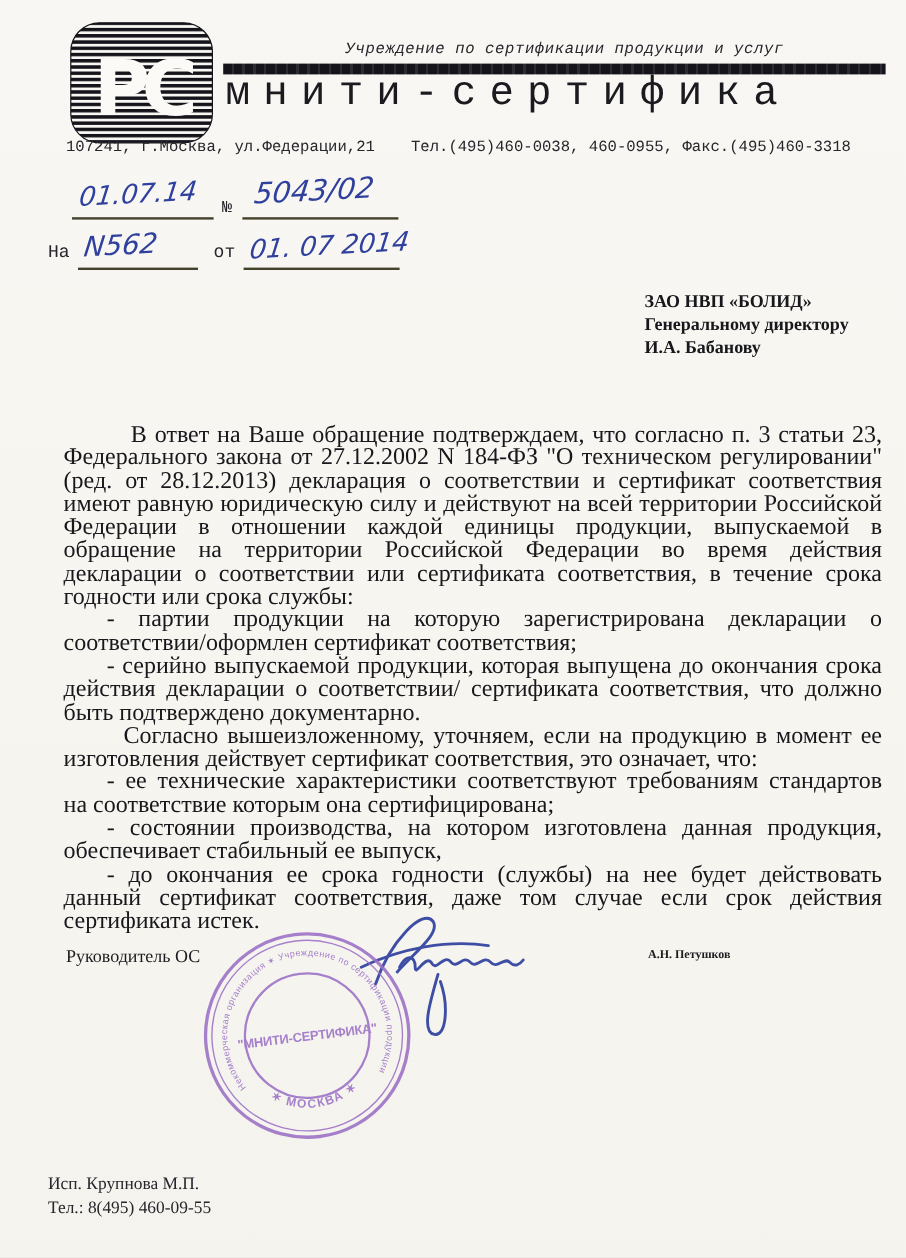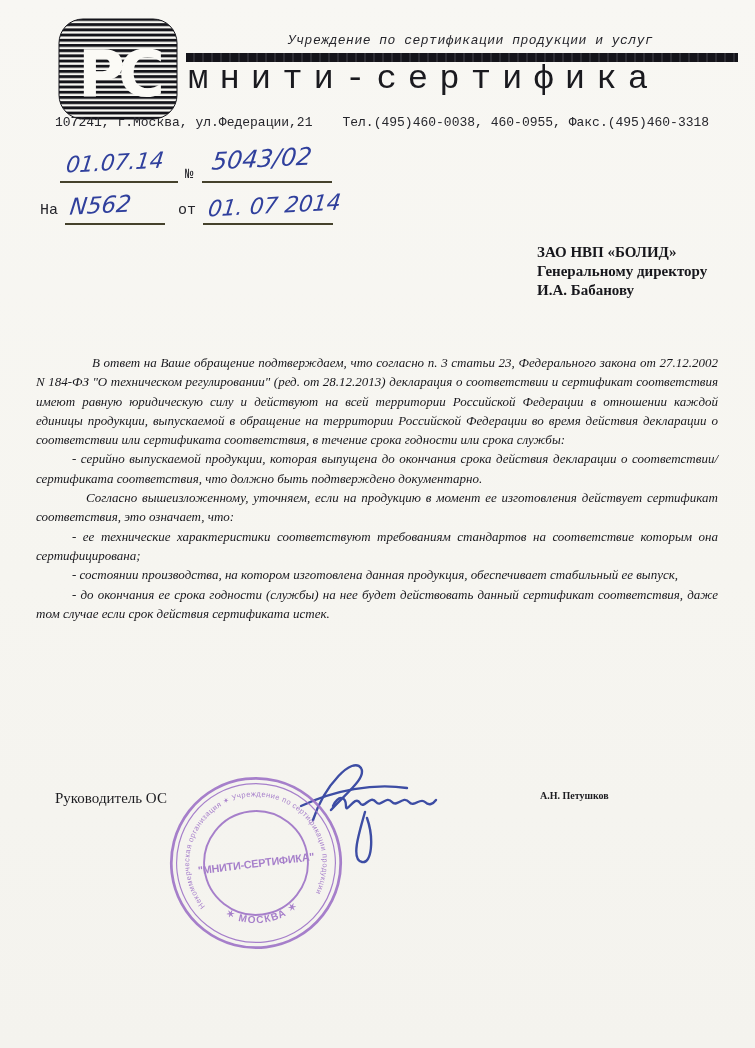--- a/index.html
+++ b/index.html
@@ -50,22 +50,22 @@
     font-family:"Liberation Mono", monospace;font-size:15px;color:#26262c;
   }
   
   .recipient{
     position:absolute;left:537px;top:243px;
     font-size:15px;font-weight:bold;line-height:19px;color:#17171c;
     white-space:nowrap;
   }
   
   .body-text{
-    position:absolute;left:36px;top:353px;width:682px;
-    font-size:13px;line-height:19.3px;text-align:justify;color:#17171c;font-style:italic;
+    position:absolute;left:53px;top:353px;width:682px;
+    font-size:20px;line-height:19.3px;text-align:justify;color:#17171c;
   }
   .body-text p{margin:0;}
   .p-indent{text-indent:56px;}
   .p-indent2{text-indent:50px;}
   .p-dash{text-indent:36px;}
   
   .sig-label{position:absolute;left:55px;top:790px;font-size:15px;font-weight:normal;white-space:nowrap;}
   .sig-name{position:absolute;left:540px;top:790px;font-size:10px;font-weight:bold;white-space:nowrap;}
   .autograph{position:absolute;left:295px;top:750px;width:168px;height:128px;}
   .stamp{position:absolute;left:166px;top:773px;width:180px;height:180px;transform:rotate(-7deg);opacity:.88;}
@@ -113,20 +113,21 @@
   <span class="hand" style="left:208px;top:193px;font-size:22px;">01. 07 2014</span>
 
   <div class="recipient">
     <div>ЗАО НВП «БОЛИД»</div>
     <div>Генеральному директору</div>
     <div>И.А. Бабанову</div>
   </div>
 
   <div class="body-text">
     <p class="p-indent">В ответ на Ваше обращение подтверждаем, что согласно п. 3 статьи 23, Федерального закона от 27.12.2002 N 184-ФЗ "О техническом регулировании" (ред. от 28.12.2013) декларация о соответствии и сертификат соответствия имеют равную юридическую силу и действуют на всей территории Российской Федерации в отношении каждой единицы продукции, выпускаемой в обращение на территории Российской Федерации во время действия декларации о соответствии или сертификата соответствия, в течение срока годности или срока службы:</p>
+    <p class="p-dash">- партии продукции на которую зарегистрирована декларации о соответствии/оформлен сертификат соответствия;</p>
     <p class="p-dash">- серийно выпускаемой продукции, которая выпущена до окончания срока действия декларации о соответствии/ сертификата соответствия, что должно быть подтверждено документарно.</p>
     <p class="p-indent2">Согласно вышеизложенному, уточняем, если на продукцию в момент ее изготовления действует сертификат соответствия, это означает, что:</p>
     <p class="p-dash">- ее технические характеристики соответствуют требованиям стандартов на соответствие которым она сертифицирована;</p>
     <p class="p-dash">- состоянии производства, на котором изготовлена данная продукция, обеспечивает стабильный ее выпуск,</p>
     <p class="p-dash">- до окончания ее срока годности (службы) на нее будет действовать данный сертификат соответствия, даже  том случае если срок действия сертификата истек.</p>
   </div>
 
   <div class="sig-label">Руководитель ОС</div>
   <div class="sig-name">А.Н. Петушков</div>
 
@@ -151,14 +152,18 @@
     </g>
     <text font-size="7.1" letter-spacing="0.4" fill="#9c70c6" style="font-family:'Liberation Sans',sans-serif;">
       <textPath href="#arcTop" startOffset="1%">Некоммерческая организация ✶ Учреждение по сертификации продукции и услуг</textPath>
     </text>
     <text font-size="9.5" font-weight="bold" letter-spacing="1.2" fill="#9c70c6" text-anchor="middle" style="font-family:'Liberation Sans',sans-serif;">
       <textPath href="#arcBottom" startOffset="50%">✶ МОСКВА ✶</textPath>
     </text>
     <text x="85" y="89" text-anchor="middle" font-size="10.2" font-weight="bold" fill="#9c70c6" style="font-family:'Liberation Sans',sans-serif;letter-spacing:-0.2px;">"МНИТИ-СЕРТИФИКА"</text>
   </svg>
 
+  <div class="footer">
+    <div>Исп. Крупнова М.П.</div>
+    <div>Тел.: 8(495) 460-09-55</div>
+  </div>
 
 </div>
 
 </body></html>

